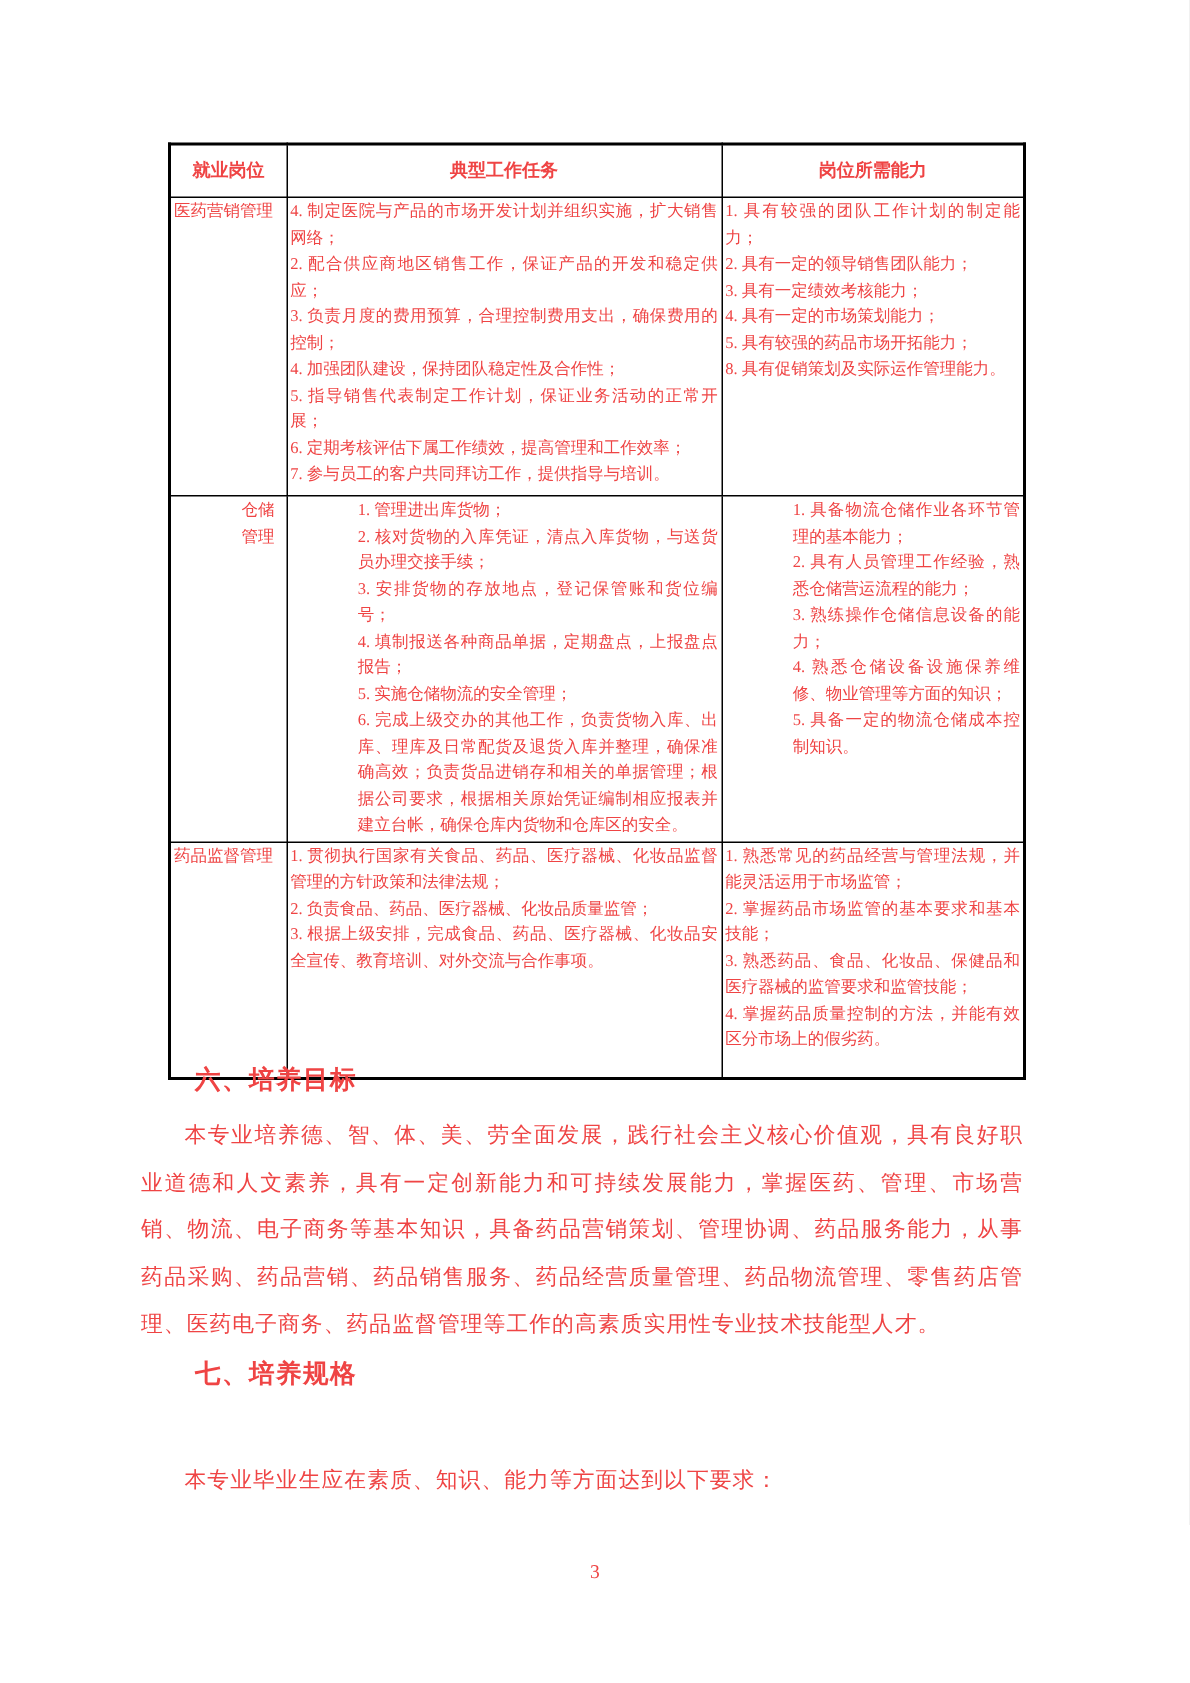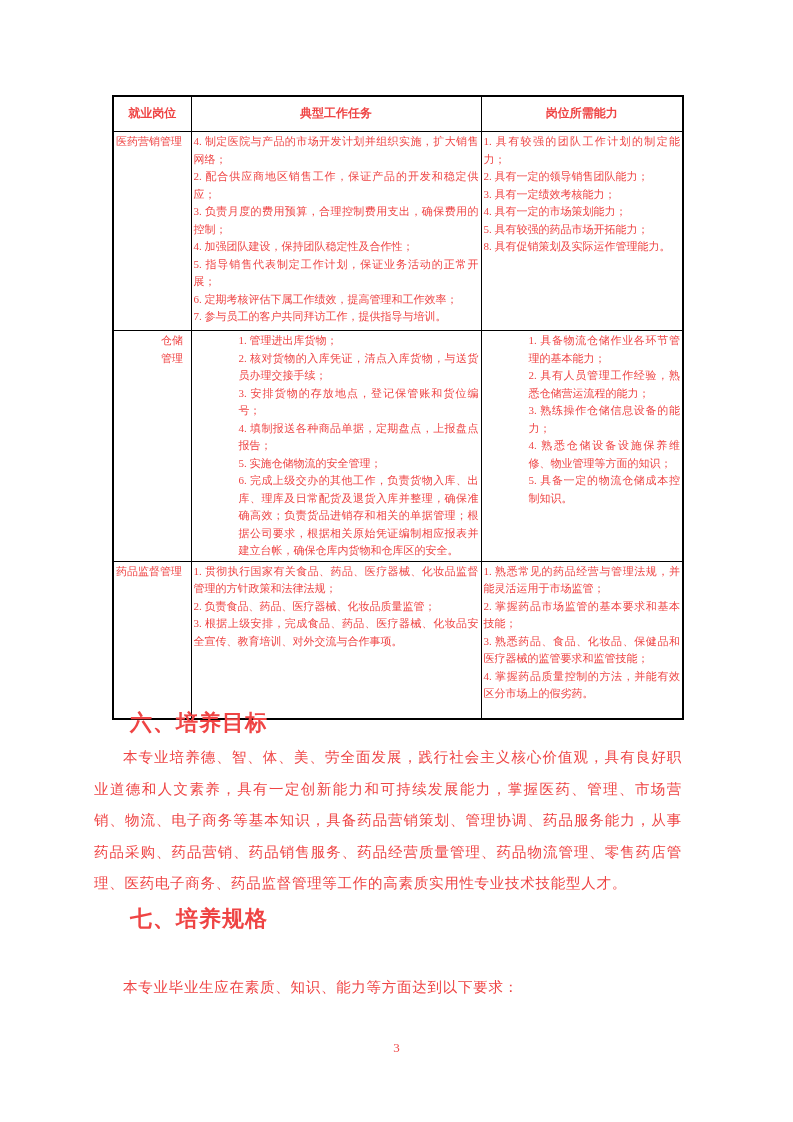--- a/index.html
+++ b/index.html
@@ -49,21 +49,21 @@
   tr.row-1 td { height: 196px; }
   tr.row-2 td { height: 203px; padding-left: 47px; }
   tr.row-3 td { height: 154px; }
 
   
   .sec-heading {
     position: absolute;
     left: 130px;
     font-family: "Liberation Sans", "DejaVu Sans", sans-serif;
     font-weight: bold;
-    font-size: 22px;
+    font-size: 17px;
     letter-spacing: 1px;
     white-space: nowrap;
   }
   .heading-six { top: 708px; }
   .heading-seven { top: 904px; }
 
   .body-para {
     position: absolute;
     left: 94px;
     width: 588px;

